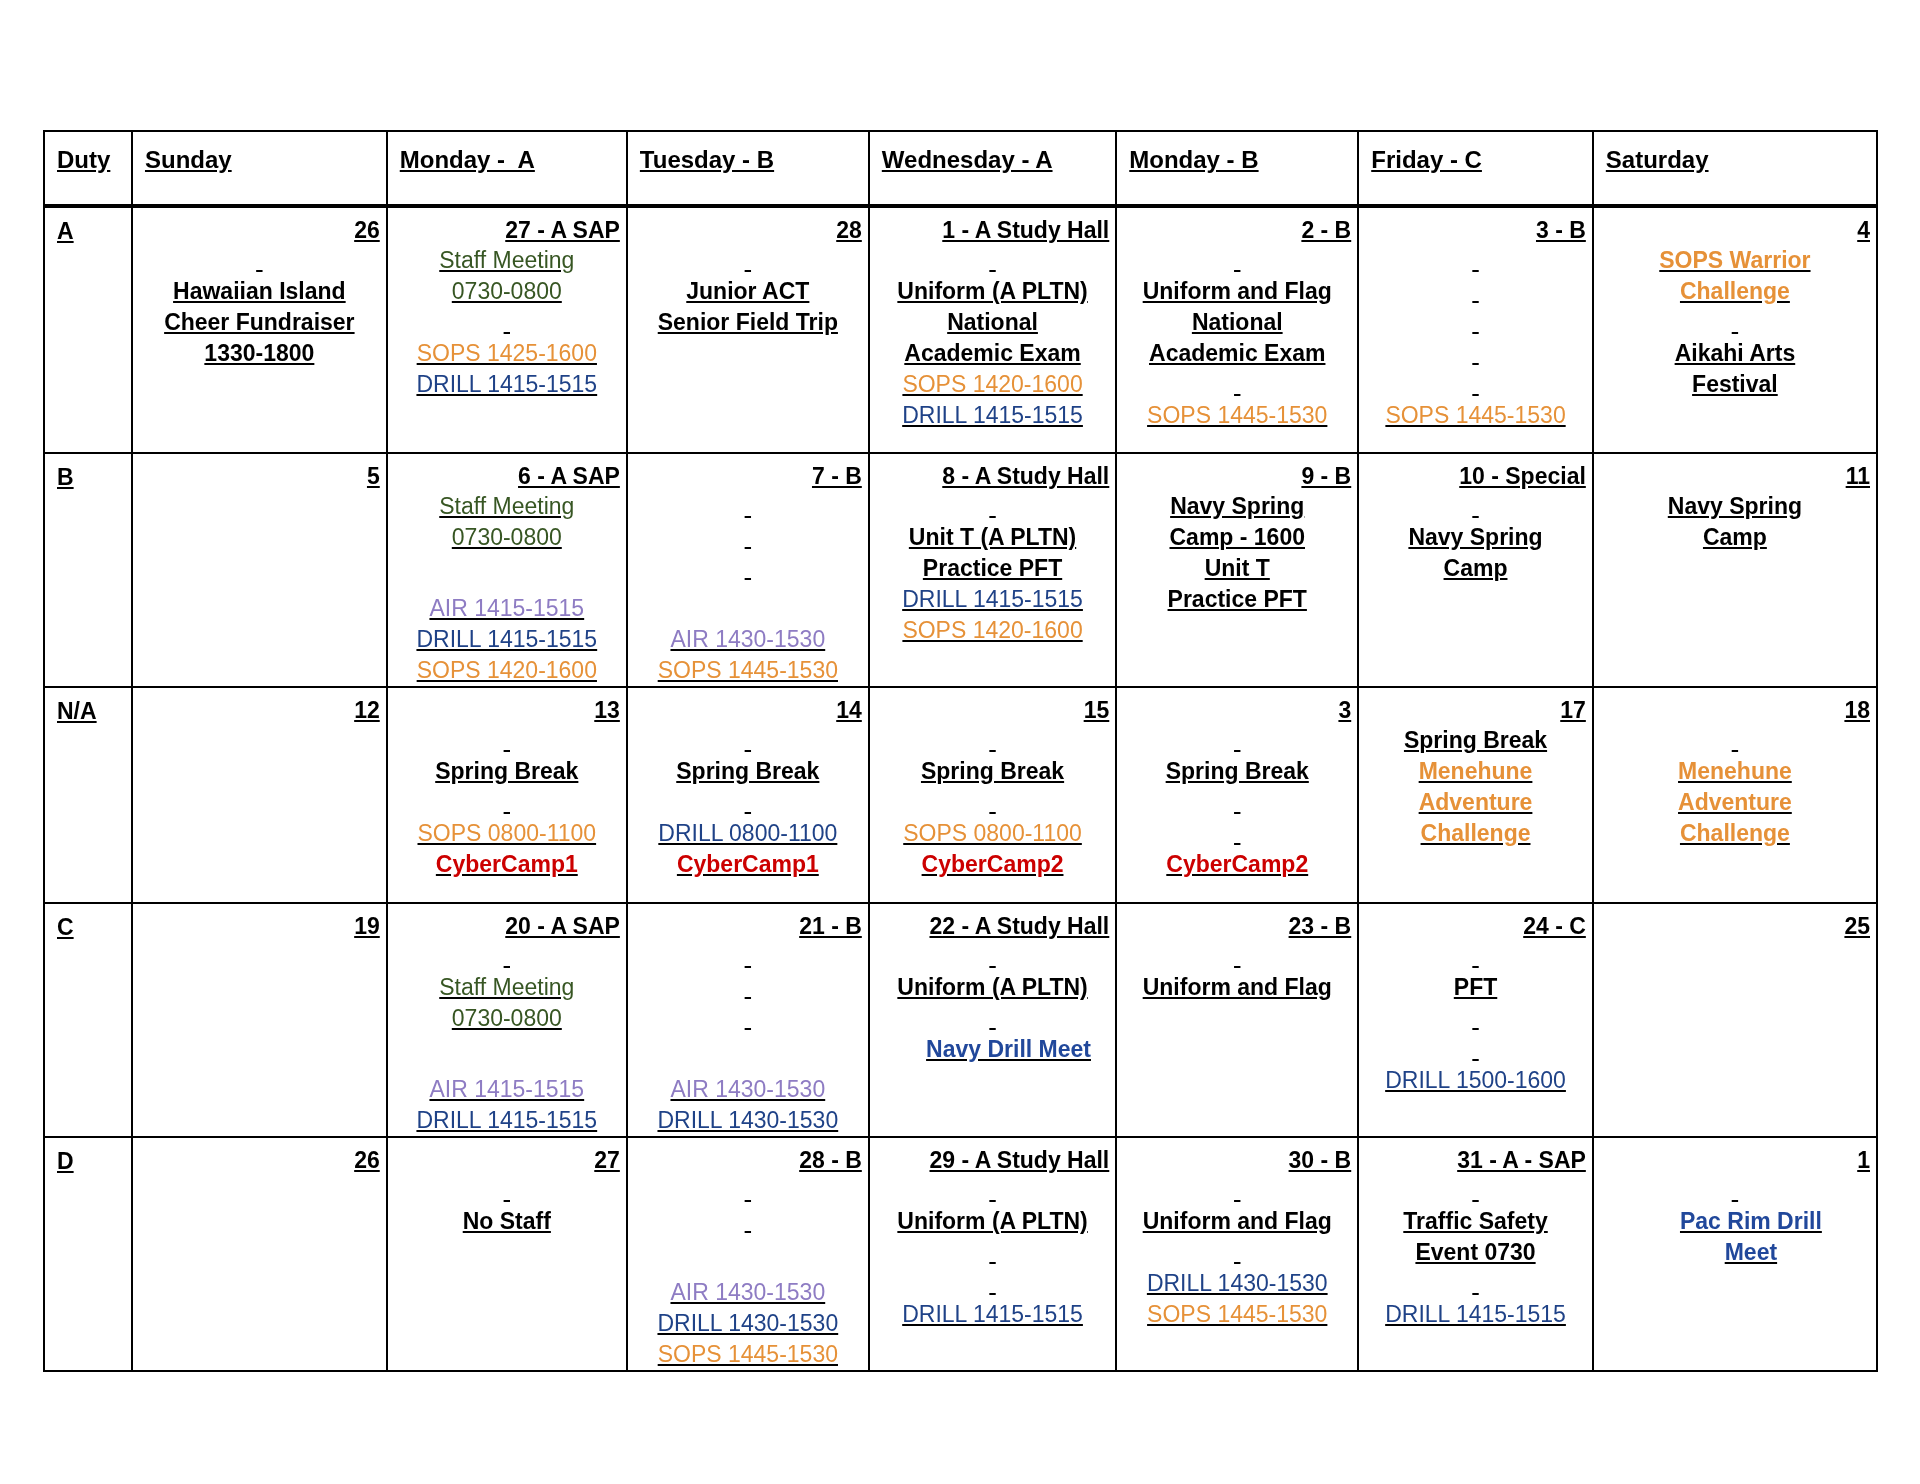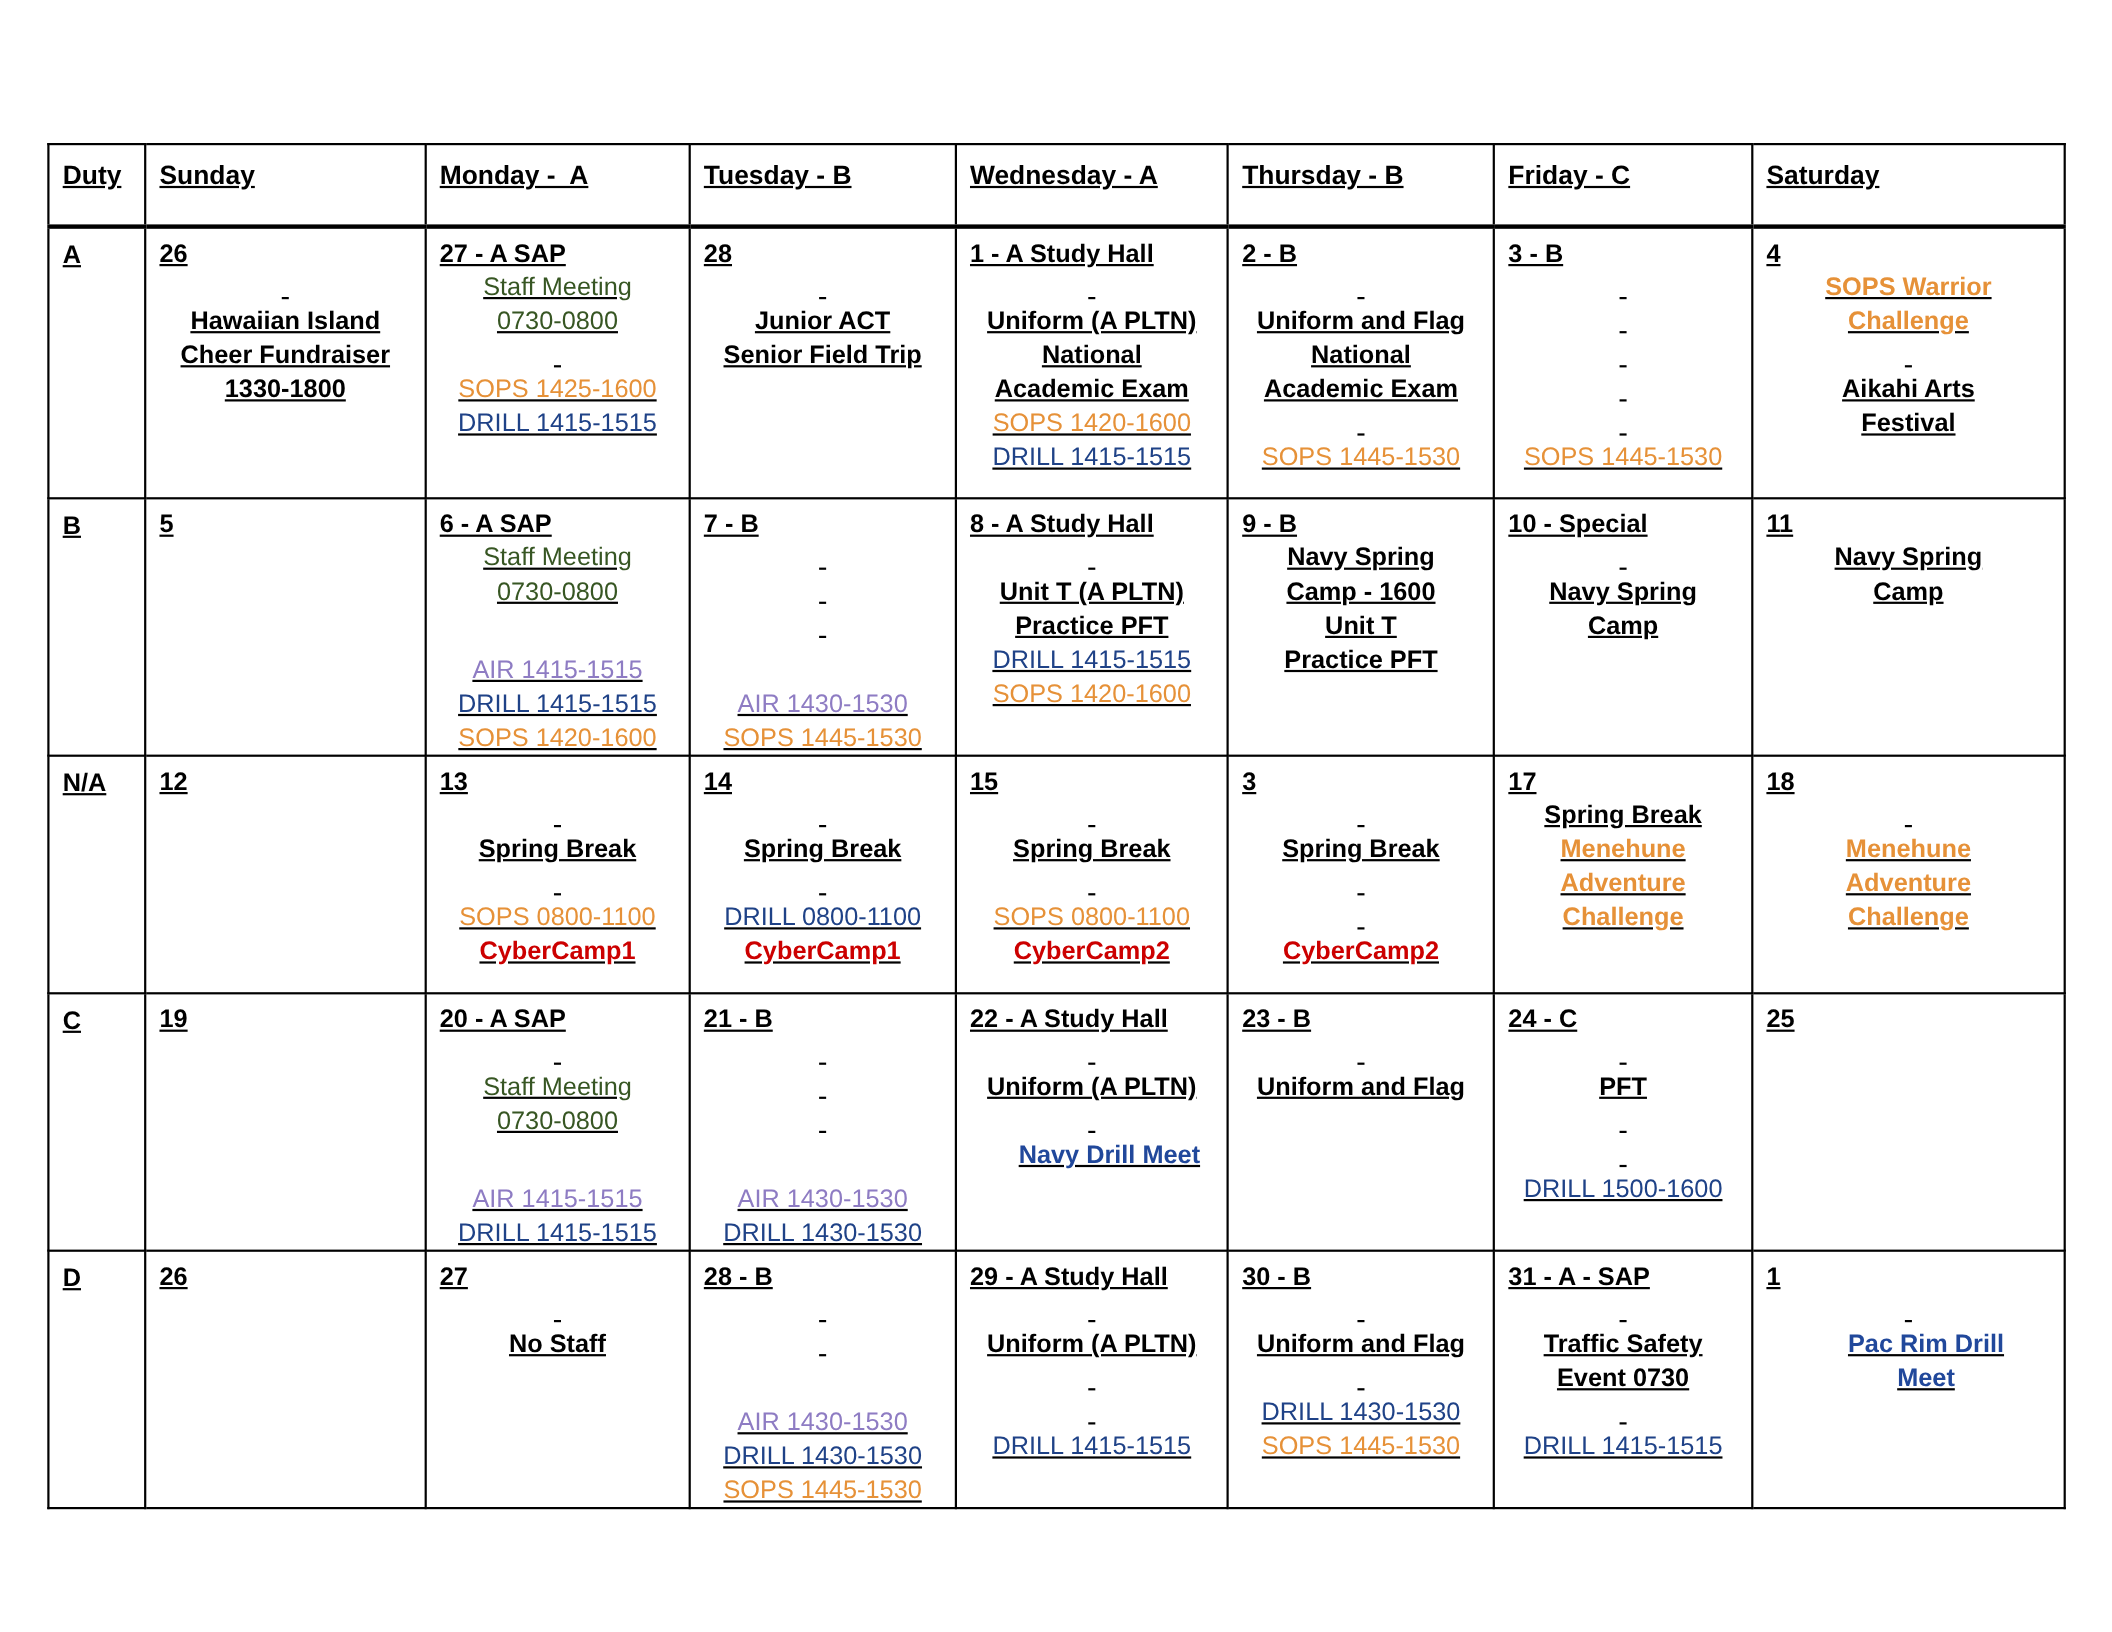--- a/index.html
+++ b/index.html
@@ -44,21 +44,21 @@
   }
   tr.row-a td{height:244px;}
   tr.row-std td{height:214px;}
   tr.row-last td{height:198px;}
   .duty{
     font-size:23px;font-weight:700;
     padding:10px 0 0 12px;
   }
   .day-line{
     font-size:23px;font-weight:700;
-    text-align:left;
+    text-align:right;
     padding:9px 6px 2px 12px;
     line-height:26px;
     color:#000;
   }
   .ln{
     display:block;
     font-size:23px;
     line-height:31px;
     min-height:31px;
     text-align:center;
@@ -90,21 +90,21 @@
         <col style="width: 12.8%;">
         <col style="width: 15.5%;">
       </colgroup>
     <thead>
       <tr>
           <th>Duty</th>
           <th>Sunday</th>
           <th>Monday -  A</th>
           <th>Tuesday - B</th>
           <th>Wednesday - A</th>
-          <th>Thursday - B</th>
+          <th>Monday - B</th>
           <th>Friday - C</th>
           <th>Saturday</th>
         </tr>
     </thead>
     <tbody>
         <tr class="row-a">
           <td>
             <div class="duty">A</div>
           </td>
           <td>

